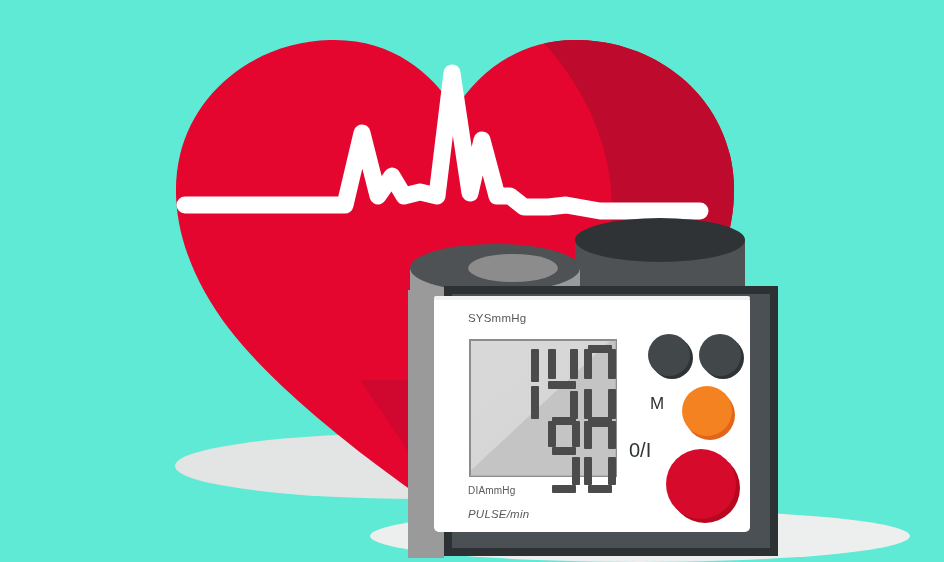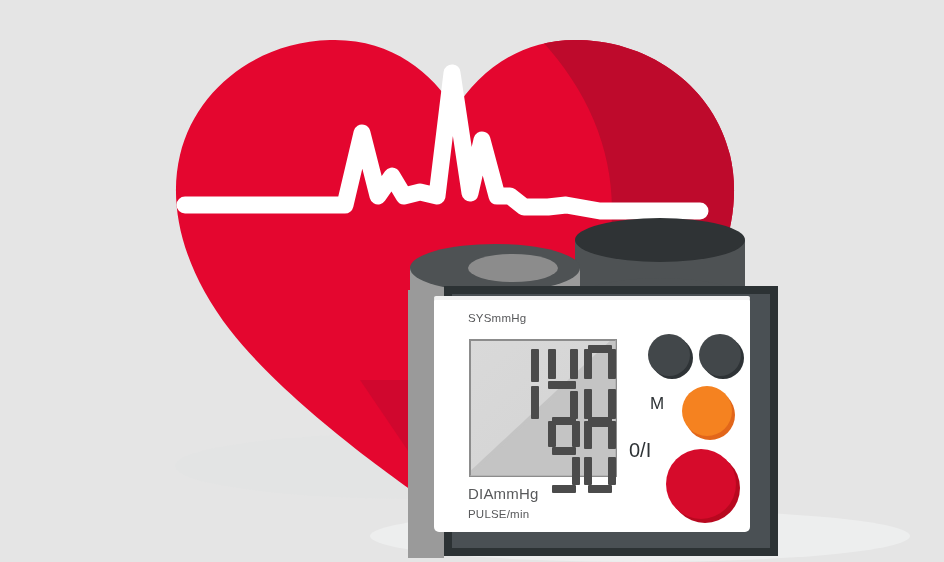--- a/index.html
+++ b/index.html
@@ -7,21 +7,21 @@
     padding: 0;
     background: #ffffff;
   }
   body {
     font-family: "Liberation Sans", sans-serif;
   }
   #stage {
     position: relative;
     width: 944px;
     height: 562px;
-    background: #e5e5e5;
+    background: #5eead4;
     overflow: hidden;
   }
   #art {
     position: absolute;
     left: 0;
     top: 0;
     width: 944px;
     height: 562px;
     display: block;
   }
@@ -187,21 +187,21 @@
       <circle cx="707" cy="411" r="25" fill="#F58220"></circle>
     </g>
     <g>
       <circle cx="705" cy="488" r="35" fill="#B8081F"></circle>
       <circle cx="701" cy="484" r="35" fill="#D60B2B"></circle>
     </g>
   </svg>
 
   <div style="position:absolute; left:468px; top:312px; font-size:11.5px; color:#58595B; letter-spacing:0.2px;" class="face-label">SYSmmHg</div>
 
-  <div style="position:absolute; left:468px; top:485px; font-size:15px; color:#58595B; letter-spacing:0.2px;" class="face-label">DIAmmHg</div>
-
-  <div style="position:absolute; left:468px; top:508px; font-size:11.5px; color:#58595B; letter-spacing:0.2px;" class="face-label">PULSE/min</div>
+  <div style="position:absolute; left:468px; top:485px; font-size:10px; color:#58595B; letter-spacing:0.2px;" class="face-label">DIAmmHg</div>
+
+  <div style="position:absolute; left:468px; top:508px; font-size:11.5px; color:#58595B; letter-spacing:0.2px;font-style:italic;" class="face-label">PULSE/min</div>
 
   <div style="position:absolute; left:650px; top:394px; font-size:17px; color:#2E3336;" class="btn-label">M</div>
 
   <div style="position:absolute; left:629px; top:439px; font-size:20px; color:#2E3336;" class="btn-label">0/I</div>
 
 </div>
 
 </body></html>

